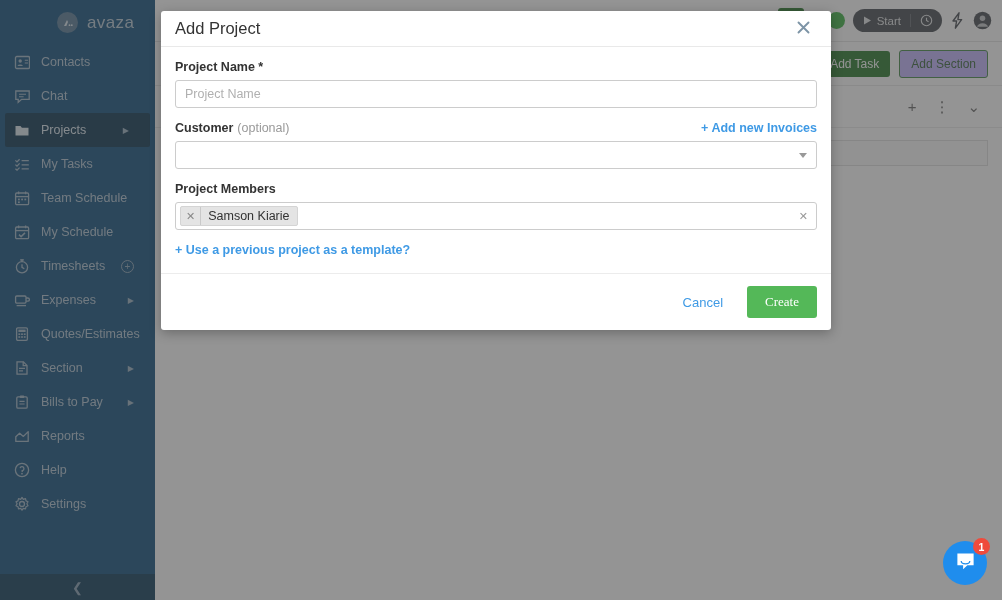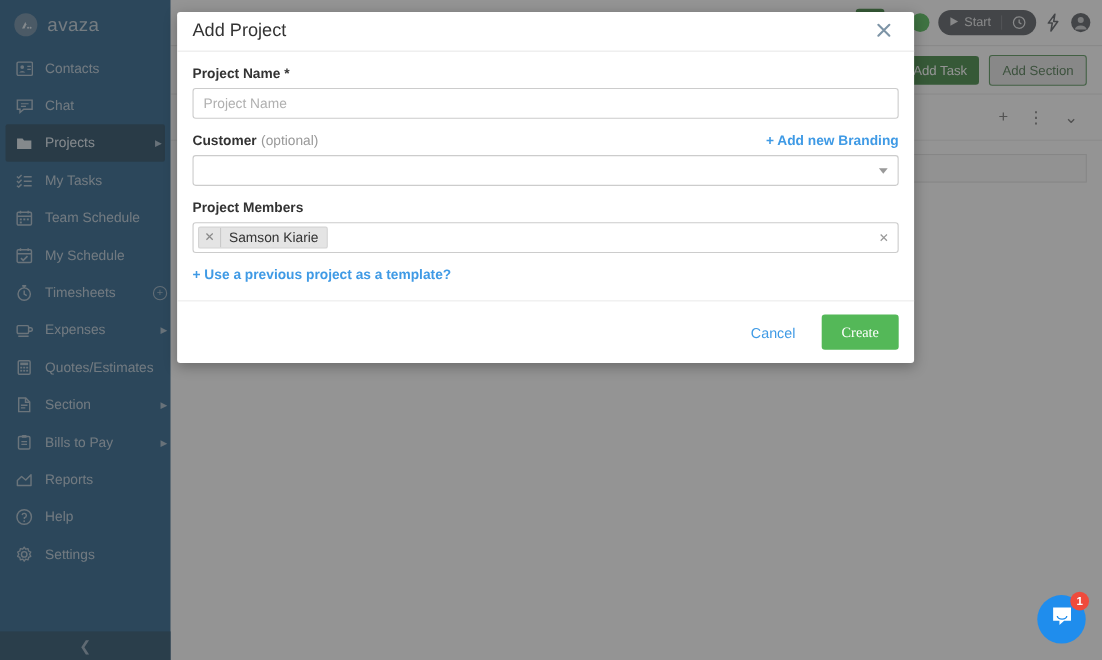--- a/index.html
+++ b/index.html
@@ -13,35 +13,35 @@
 
   
   #sidebar {
     position: absolute; left: 0; top: 0;
     width: 155px; height: 600px;
     background: #1a5580;
     z-index: 5;
   }
   .brand {
     display: flex; align-items: center;
-    gap: 9px; padding: 12px 0 12px 13px;
+    gap: 9px; padding: 12px 0 12px 13px; margin-left: 44px;
   }
   .brand-mark {
     width: 21px; height: 21px; border-radius: 50%;
     background: #5d7f9a; flex: none;
     display: flex; align-items: center; justify-content: center;
     color: #d7e2ea; font-size: 11px; font-weight: bold;
     letter-spacing: -1px;
   }
   .brand-text {
     color: #b9c9d6; font-size: 17px; letter-spacing: 0.4px;
   }
   .nav-item {
     display: flex; align-items: center;
-    height: 34px; padding-left: 13px; padding-right: 3px;
+    height: 34px; padding-left: 13px; padding-right: 21px;
     color: #b4c6d4; font-size: 12.5px;
     cursor: pointer; position: relative;
   }
   .nav-item.active {
     background: #123a55; color: #dce7ef;
     margin: 0 5px; padding-left: 8px; border-radius: 2px;
   }
   .nav-ico {
     width: 17px; height: 17px; flex: none; margin-right: 11px;
     display: flex; align-items: center; justify-content: center;
@@ -89,21 +89,21 @@
     border: 1.5px solid #9a9a9a;
   }
   .spacer { flex: 1; }
   .dash { color: #888; font-size: 13px; }
   .btn-green-sm {
     background: #2f7d32; color: #fff; font-size: 12px;
     border: none; border-radius: 3px;
     padding: 6px 11px; white-space: nowrap; cursor: pointer;
   }
   .btn-outline-sm {
-    background: #e5e5e5; color: #3d6b3f; font-size: 12px;
+    background: #c4b5fd; color: #3d6b3f; font-size: 12px;
     border: 1px solid #4a8c4d; border-radius: 3px;
     padding: 6px 11px; white-space: nowrap; cursor: pointer;
   }
   .dot-gray { width: 8px; height: 8px; border-radius: 50%; background: #5a5a5a; }
   .dot-green { width: 17px; height: 17px; border-radius: 50%; background: #44b549; }
   .start-pill {
     display: flex; align-items: center;
     background: #4d5157; border-radius: 13px; height: 23px;
     color: #e2e4e6; font-size: 11.5px; cursor: pointer;
   }
@@ -514,21 +514,21 @@
       <div class="field">
         <div class="flabel">Project Name *</div>
         <input class="inp" type="text" placeholder="Project Name" value="" style="">
       </div>
 
       <div class="field">
         <div class="flabel">
           <span>Customer</span>
           <span class="opt">(optional)</span>
           <span class="spacer2"></span>
-          <a class="link-blue" href="#">+ Add new Branding</a>
+          <a class="link-blue" href="#">+ Add new Invoices</a>
         </div>
         <div class="select-box">
           <span class="caret-dn"></span>
         </div>
       </div>
 
       <div class="field">
         <div class="flabel">Project Members</div>
         <div class="tagbox">
           <div id="member-tags" style="display:flex;gap:5px;align-items:center;">

